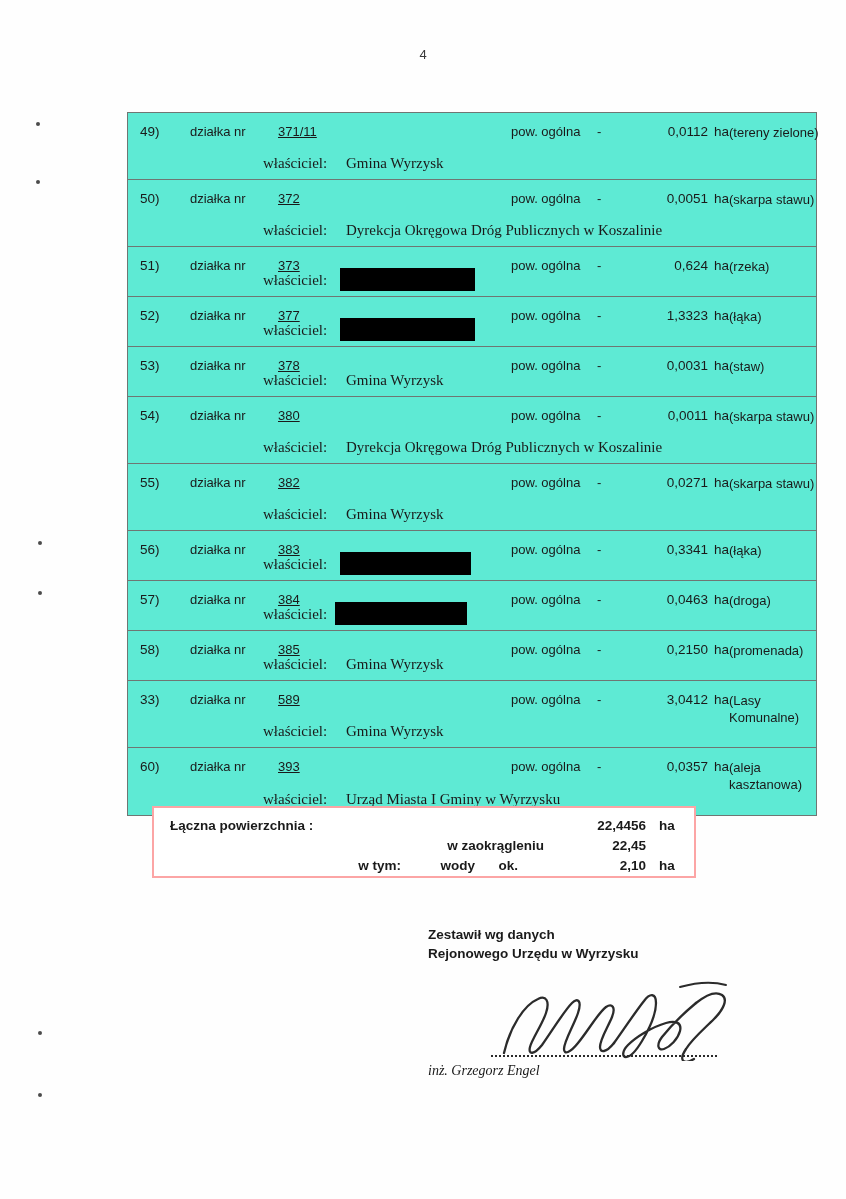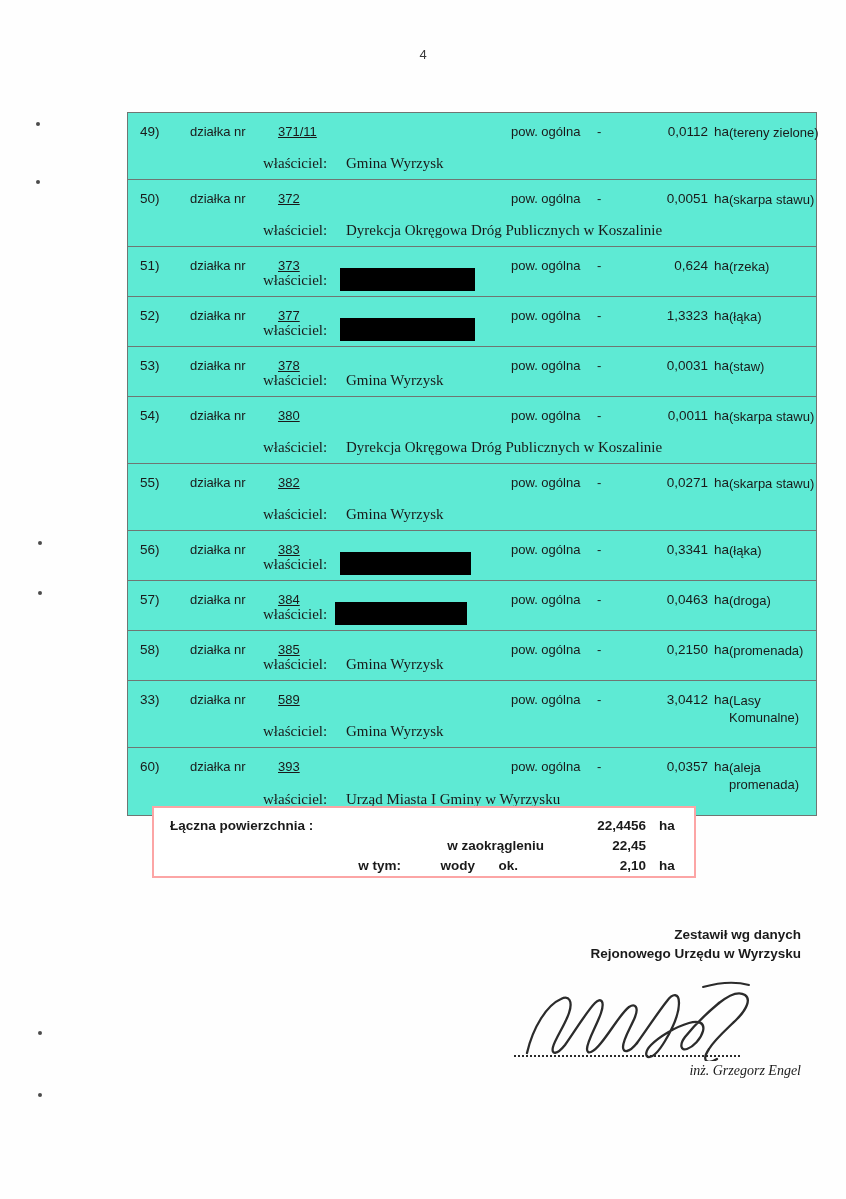--- a/index.html
+++ b/index.html
@@ -153,24 +153,24 @@
   }
   .sum-line { position: absolute; left: 0; width: 100%; height: 18px; }
   .sum-title { position: absolute; left: 16px; }
   .sum-lab   { position: absolute; text-align: right; }
   .sum-val   { position: absolute; width: 78px; text-align: right; }
   .sum-unit  { position: absolute; }
 
   
   #signature-block {
     position: absolute;
-    left: 451px;
+    left: 428px;
     top: 925px;
     width: 350px;
-    text-align: right;
+    text-align: left;
   }
   .sig-head {
     font-weight: bold;
     font-size: 13.5px;
     line-height: 19px;
   }
   #sig-area {
     position: relative;
     height: 98px;
     margin-top: 4px;
@@ -398,21 +398,21 @@
       </div>
       <div class="parcel-row tall">
         <div class="line-main">
           <span class="c-idx">60)</span>
           <span class="c-lbl">działka nr</span>
           <span class="c-num">393</span>
           <span class="c-pow">pow. ogólna</span>
           <span class="c-dash">-</span>
           <span class="c-area">0,0357</span>
           <span class="c-ha">ha</span>
-          <span class="c-desc">(aleja promenada)</span>
+          <span class="c-desc">(aleja kasztanowa)</span>
         </div>
         <div class="line-owner">
           <span class="o-lbl">właściciel:</span>
           <span class="o-val">Urząd Miasta I Gminy w Wyrzysku</span>
         </div>
       </div>
     </div>
 
   <div id="summary-box">
     <div class="sum-line" style="top:10px;">

